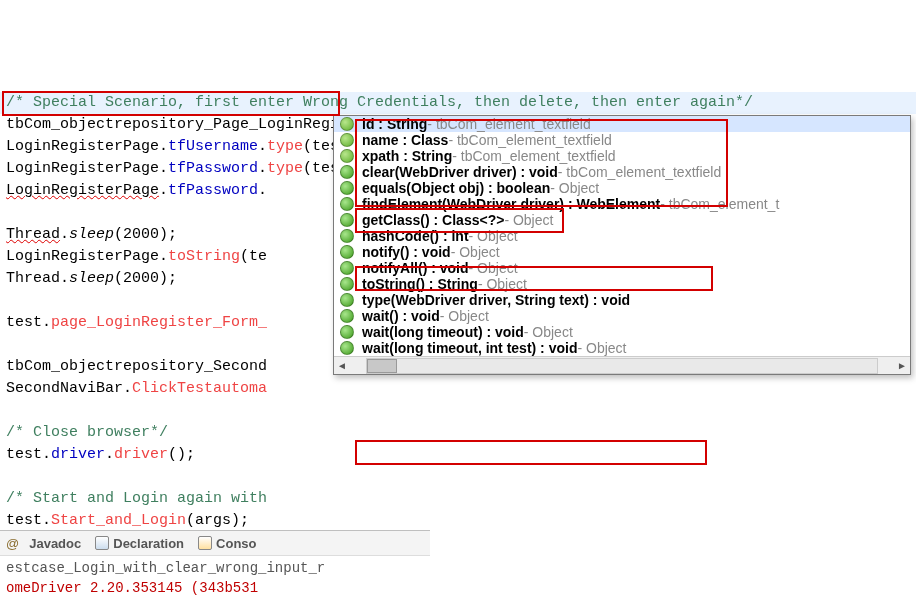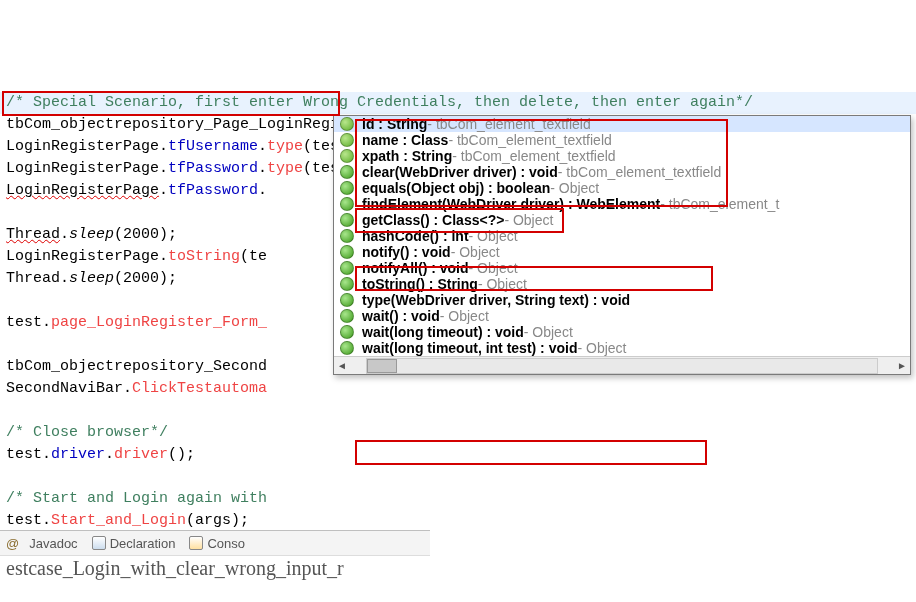--- a/index.html
+++ b/index.html
@@ -123,34 +123,35 @@
     padding: 4px 6px;
     height: 24px;
     align-items: center;
     overflow: hidden;
   }
   .tab {
     display: flex;
     align-items: center;
     gap: 4px;
     padding: 1px 4px;
+    font-weight: bold;
   }
   .tab-ic {
     width: 14px; height: 14px;
     border: 1px solid #888;
     border-radius: 2px;
     display:inline-block;
     background: #fff;
   }
   .tab-ic.jd { background: linear-gradient(#fff,#cde); }
   .tab-ic.con { background: linear-gradient(#fff,#ffe0a0); }
   .bottom-content {
     padding: 2px 6px;
-    font-family: Liberation Serif, serif;
-    font-size: 20px;
+    font-family: Liberation Mono, monospace;
+    font-size: 14px;
     line-height: 20px;
     background:#fff;
     border-top:1px solid #ddd;
     height: 44px;
     overflow:hidden;
   }
   .bottom-content .red { color: #c00000; }
 </style>
 </head>
 <body>
@@ -283,14 +284,15 @@
       <span class="tab-ic jd"></span>
       <span>Declaration</span>
     </div>
     <div class="tab">
       <span class="tab-ic con"></span>
       <span>Conso</span>
     </div>
   </div>
   <div class="bottom-content">
     <div>estcase_Login_with_clear_wrong_input_r</div>
+    <div class="red">omeDriver 2.20.353145 (343b531</div>
   </div>
 </div>
 
 </body></html>

